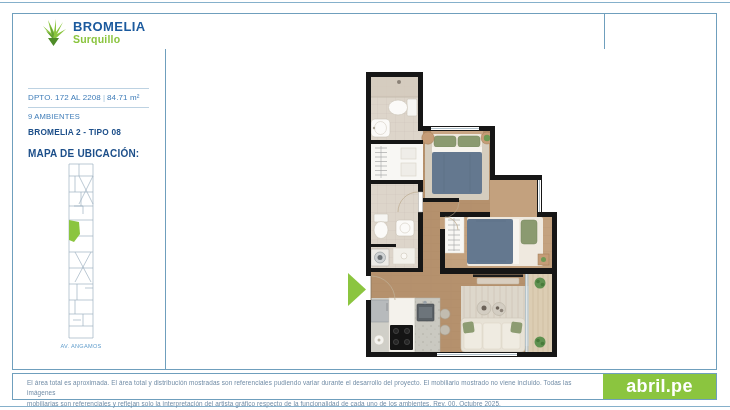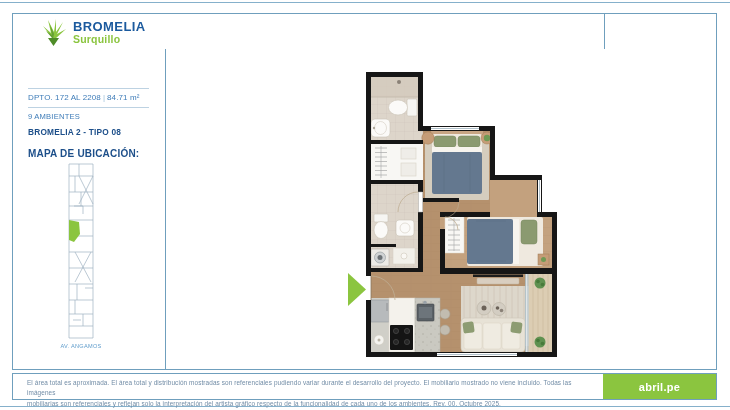--- a/index.html
+++ b/index.html
@@ -29,21 +29,21 @@
   .rooms-line{position:absolute;left:16px;top:62.5px;font-size:7.6px;color:#3e7cb8;letter-spacing:.2px;}
   .map-title{position:absolute;left:16px;top:99px;font-size:10px;font-weight:bold;color:#1d4f8a;letter-spacing:.2px;}
   .map-wrap{position:absolute;left:53px;top:113px;width:32px;height:178px;}
   .map-caption{position:absolute;left:30px;top:294px;width:78px;text-align:center;font-size:5.6px;color:#5f9ccb;letter-spacing:.3px;}
 
   .plan-wrap{position:absolute;left:341px;top:68px;width:226px;height:296px;}
 
   .footer-box{position:absolute;left:12px;top:373px;width:705px;height:27px;border:1px solid #6f9fbd;box-sizing:border-box;display:flex;background:#fff;}
   .disclaimer{flex:1;padding:4px 8px 0 14px;font-size:6.4px;line-height:1.6;color:#718ca6;letter-spacing:.1px;}
   .disclaimer span{display:block;}
-  .website-box{width:113px;background:#8bc53f;color:#fff;display:flex;align-items:center;justify-content:center;font-weight:bold;font-size:11px;letter-spacing:.3px;}
+  .website-box{width:113px;background:#8bc53f;color:#fff;display:flex;align-items:center;justify-content:center;font-weight:bold;font-size:18px;letter-spacing:.3px;}
 </style>
 </head>
 <body>
 
 <div class="page">
 
   <div class="edge-line" style="top:2px"></div>
   <div class="edge-line" style="top:406px"></div>
 
   <div class="header-box">

